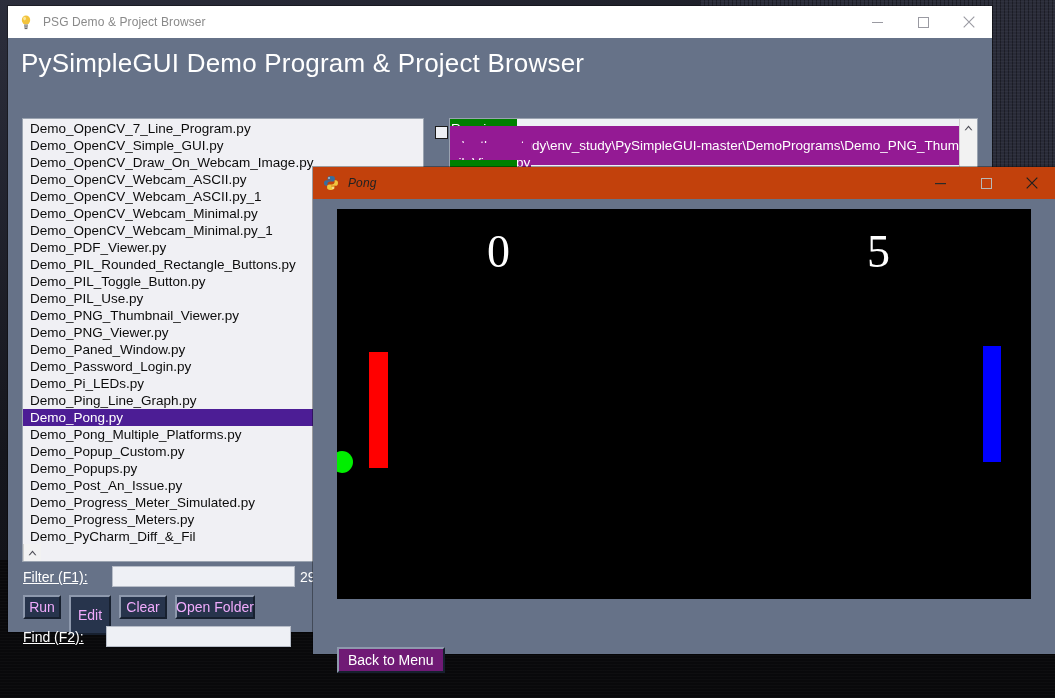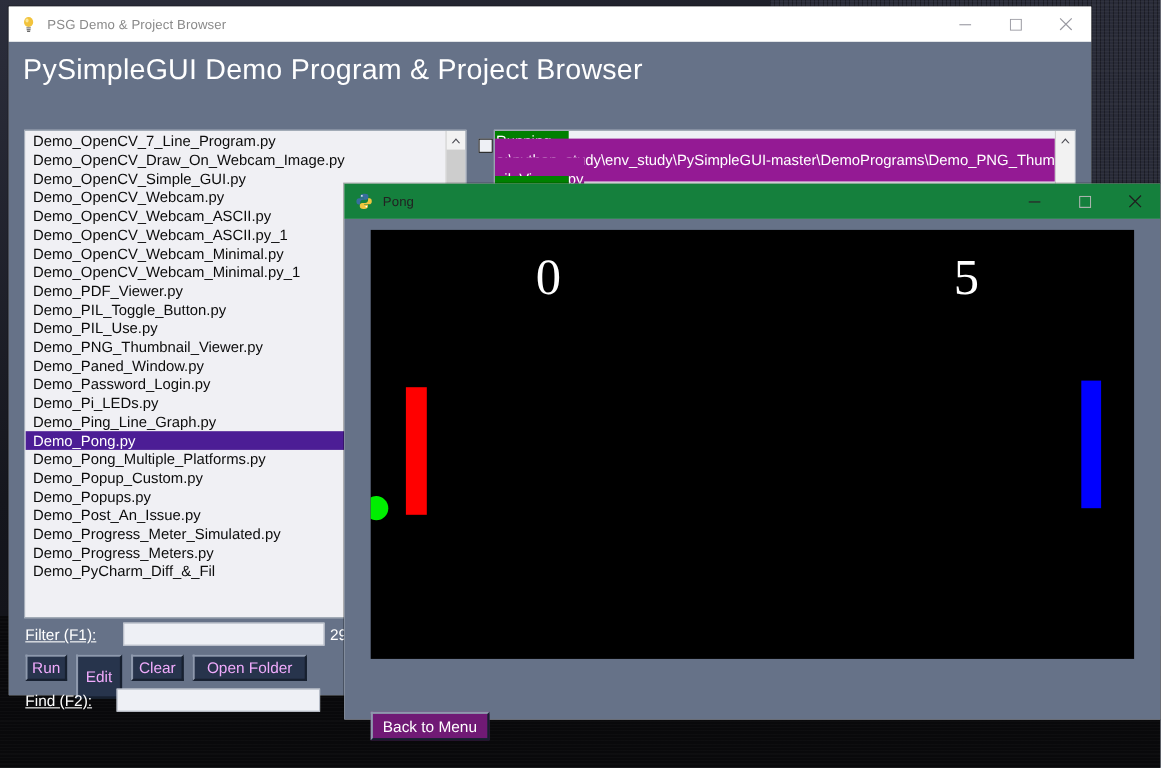--- a/index.html
+++ b/index.html
@@ -109,20 +109,21 @@
   
   #filelist-frame {
     position: absolute;
     left: 14px; top: 80px;
     width: 402px; height: 444px;
     background: #f0f0f4;
     border: 1px solid #9aa3b0;
     box-sizing: border-box;
     display: flex;
     overflow: hidden;
+    flex-direction: column;
   }
   #filelist {
     flex: 1 1 auto;
     overflow: hidden;
     padding-top: 1px;
     background: #f0f0f4;
   }
   .file-row {
     height: 17px;
     line-height: 17px;
@@ -227,21 +228,21 @@
     color: #ffffff;
     white-space: nowrap;
   }
 
   
   #pong-window {
     left: 313px; top: 167px;
     width: 742px; height: 487px;
     background: #ffffff;
   }
-  #pong-titlebar { background: #15803d; }
+  #pong-titlebar { background: #c2410c; font-style: italic; }
   #pong-body {
     width: 742px;
     height: 455px;
     background: #667288;
     position: relative;
     box-sizing: border-box;
   }
   #pong-canvas {
     position: absolute;
     left: 24px; top: 10px;
@@ -338,31 +339,32 @@
       </div>
     </div>
 
     <div id="psg-body">
 
       <div id="psg-heading">PySimpleGUI Demo Program &amp; Project Browser</div>
 
       <div id="filelist-frame">
         <div id="filelist">
             <div class="file-row">Demo_OpenCV_7_Line_Program.py</div>
+            <div class="file-row">Demo_OpenCV_Simple_GUI.py</div>
             <div class="file-row">Demo_OpenCV_Draw_On_Webcam_Image.py</div>
-            <div class="file-row">Demo_OpenCV_Simple_GUI.py</div>
-            <div class="file-row">Demo_OpenCV_Webcam.py</div>
             <div class="file-row">Demo_OpenCV_Webcam_ASCII.py</div>
             <div class="file-row">Demo_OpenCV_Webcam_ASCII.py_1</div>
             <div class="file-row">Demo_OpenCV_Webcam_Minimal.py</div>
             <div class="file-row">Demo_OpenCV_Webcam_Minimal.py_1</div>
             <div class="file-row">Demo_PDF_Viewer.py</div>
+            <div class="file-row">Demo_PIL_Rounded_Rectangle_Buttons.py</div>
             <div class="file-row">Demo_PIL_Toggle_Button.py</div>
             <div class="file-row">Demo_PIL_Use.py</div>
             <div class="file-row">Demo_PNG_Thumbnail_Viewer.py</div>
+            <div class="file-row">Demo_PNG_Viewer.py</div>
             <div class="file-row">Demo_Paned_Window.py</div>
             <div class="file-row">Demo_Password_Login.py</div>
             <div class="file-row">Demo_Pi_LEDs.py</div>
             <div class="file-row">Demo_Ping_Line_Graph.py</div>
             <div class="file-row selected">Demo_Pong.py</div>
             <div class="file-row">Demo_Pong_Multiple_Platforms.py</div>
             <div class="file-row">Demo_Popup_Custom.py</div>
             <div class="file-row">Demo_Popups.py</div>
             <div class="file-row">Demo_Post_An_Issue.py</div>
             <div class="file-row">Demo_Progress_Meter_Simulated.py</div>
@@ -397,21 +399,21 @@
         </div>
       </div>
 
       <div class="ctl-label" style="left:15px; top:531px;">Filter (F1):</div>
       <input class="ctl-input" style="left: 104px; top: 528px; width: 183px; height: 21px; padding: 0px 3px; font-size: 13px; color: rgb(17, 17, 17);" value="">
       <div id="count-label">292</div>
 
       <div class="psg-btn" style="left:15px; top:557px; width:38px; height:24px;">Run</div>
       <div class="psg-btn" style="left:61px; top:557px; width:42px; height:40px;">Edit</div>
       <div class="psg-btn" style="left:111px; top:557px; width:48px; height:24px;">Clear</div>
-      <div class="psg-btn" style="left:167px; top:557px; width:104px; height:24px;">Open Folder</div>
+      <div class="psg-btn" style="left:167px; top:557px; width:80px; height:24px;">Open Folder</div>
 
       <div class="ctl-label" style="left:15px; top:591px;">Find (F2):</div>
       <input class="ctl-input" style="left: 98px; top: 588px; width: 185px; height: 21px; padding: 0px 3px; font-size: 13px; color: rgb(17, 17, 17);" value="">
     </div>
   </div>
 
   <div class="win" id="pong-window">
 
     <div class="titlebar active" id="pong-titlebar">
       <div class="tb-icon">

